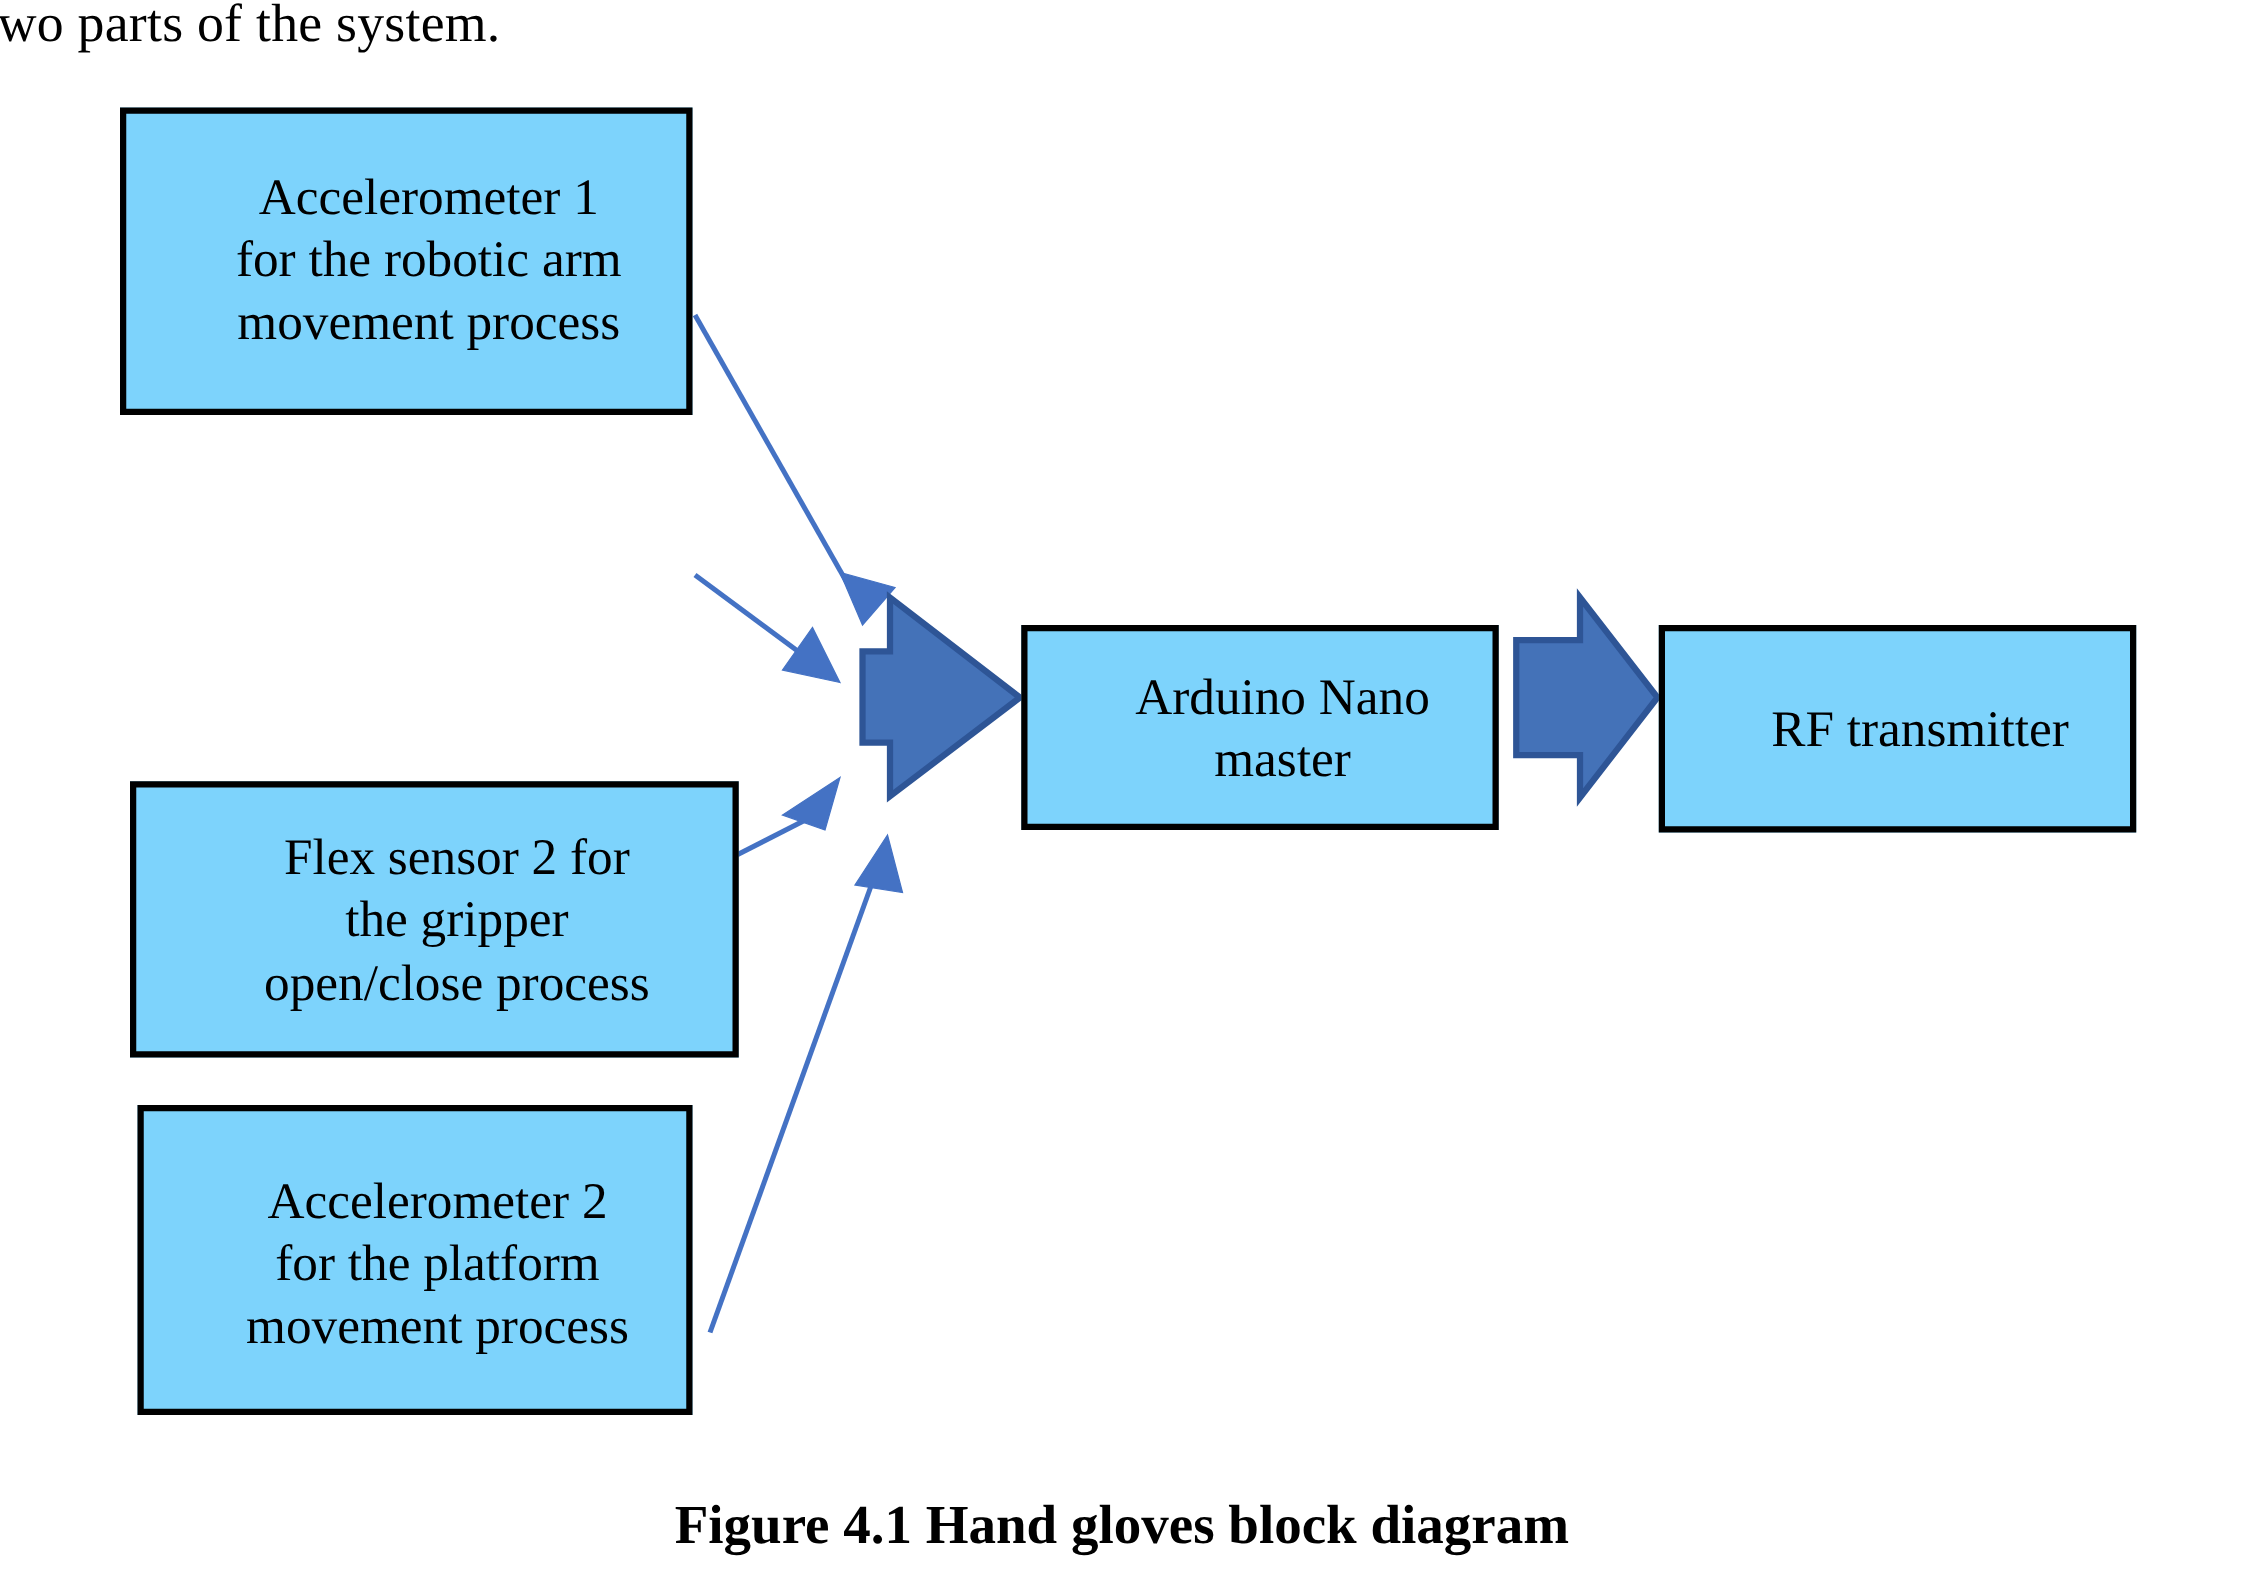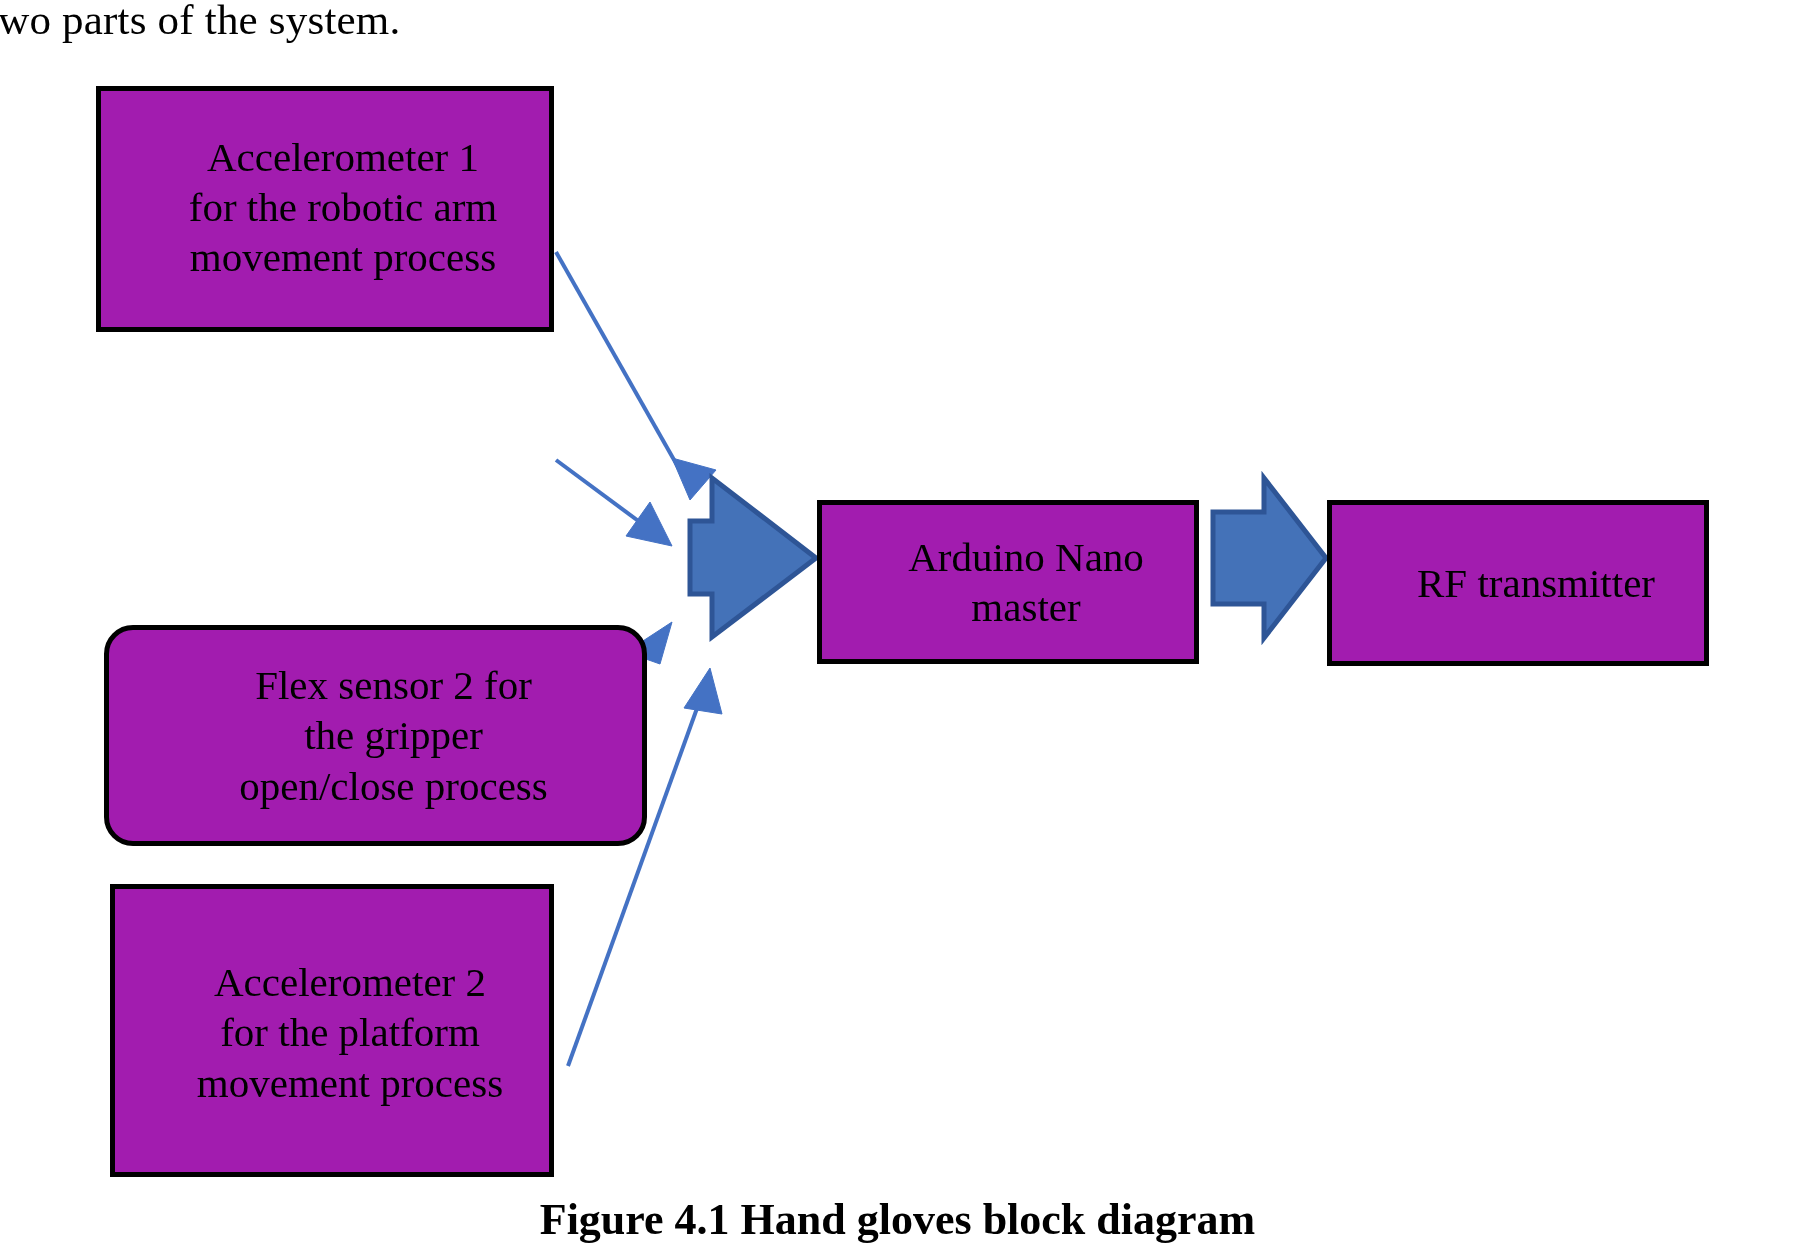--- a/index.html
+++ b/index.html
@@ -28,42 +28,42 @@
     font-size: 43px;
     line-height: 1.12;
     letter-spacing: 0.2px;
     white-space: nowrap;
     color: #000000;
   }
   
   .block {
     position: absolute;
     box-sizing: border-box;
-    background: #a21caf;
+    background: #7dd3fc;
     border: 5px solid #000000;
     display: flex;
     align-items: center;
     justify-content: center;
     text-align: center;
     padding-left: 36px;
   }
   .block .label {
     font-size: 41px;
     line-height: 1.22;
     padding: 0 8px;
     color: #000000;
     white-space: pre-line;
   }
   .block.sensor .label { font-size: 41px; }
   .block.proc .label { font-size: 41px; }
 
   #box-accel1 { left: 96px;  top: 86px;  width: 458px; height: 246px; }
   #box-flex1  { left: 96px;  top: 372px; width: 449px; height: 225px; }
-  #box-flex2  { left: 104px; top: 625px; width: 543px; height: 221px; border-radius: 29px; }
-  #box-accel2 { left: 110px; top: 884px; width: 444px; height: 293px; }
+  #box-flex2  { left: 104px; top: 625px; width: 487px; height: 221px; }
+  #box-accel2 { left: 110px; top: 884px; width: 444px; height: 248px; }
   #box-arduino{ left: 817px; top: 500px; width: 382px; height: 164px; }
   #box-rf     { left: 1327px;top: 500px; width: 382px; height: 166px; }
 
   #box-accel1 .label { transform: translateY(-2px); }
   #box-flex1  .label { transform: translateY(-3px); }
   #box-flex2  .label { transform: translateY(0px); }
   #box-accel2 .label { transform: translateY(2px); }
 
   
   #arrow-layer {

